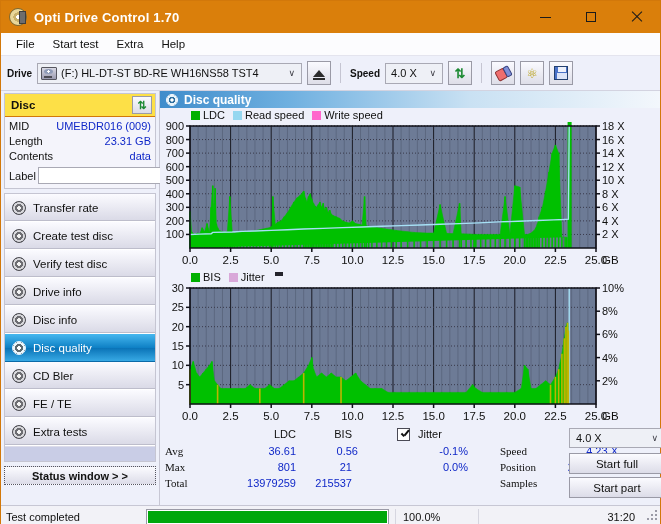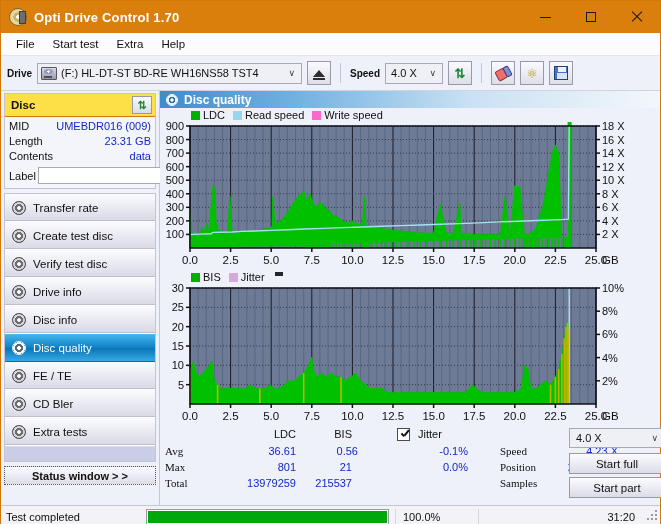--- a/index.html
+++ b/index.html
@@ -304,25 +304,25 @@
         <div class="nav-item">
           <span class="nav-icon"></span>
           <span>Disc info</span>
         </div>
         <div class="nav-item active">
           <span class="nav-icon"></span>
           <span>Disc quality</span>
         </div>
         <div class="nav-item">
           <span class="nav-icon"></span>
-          <span>FE / TE</span>
+          <span>CD Bler</span>
         </div>
         <div class="nav-item">
           <span class="nav-icon"></span>
-          <span>CD Bler</span>
+          <span>FE / TE</span>
         </div>
         <div class="nav-item">
           <span class="nav-icon"></span>
           <span>Extra tests</span>
         </div>
         <div class="nav-filler"></div>
       </div>
 
       <div id="statuswin">Status window &gt; &gt;</div>
     </div>

